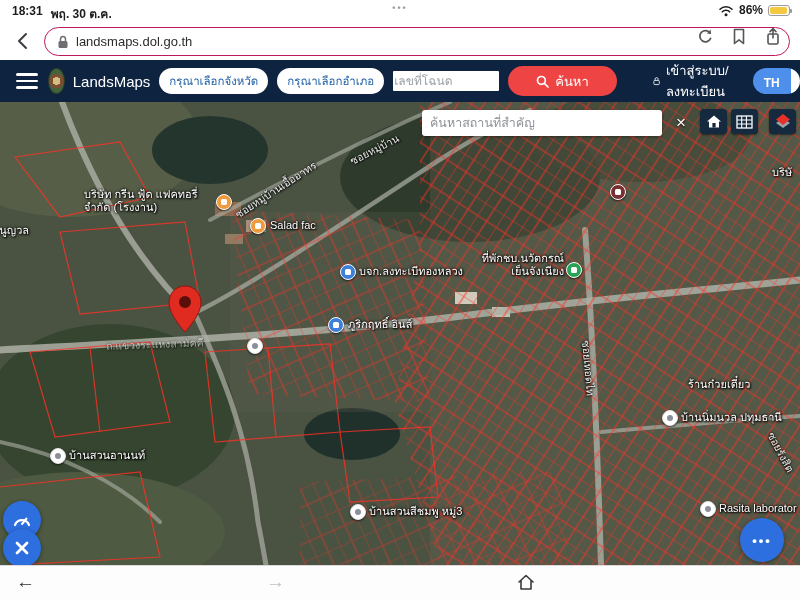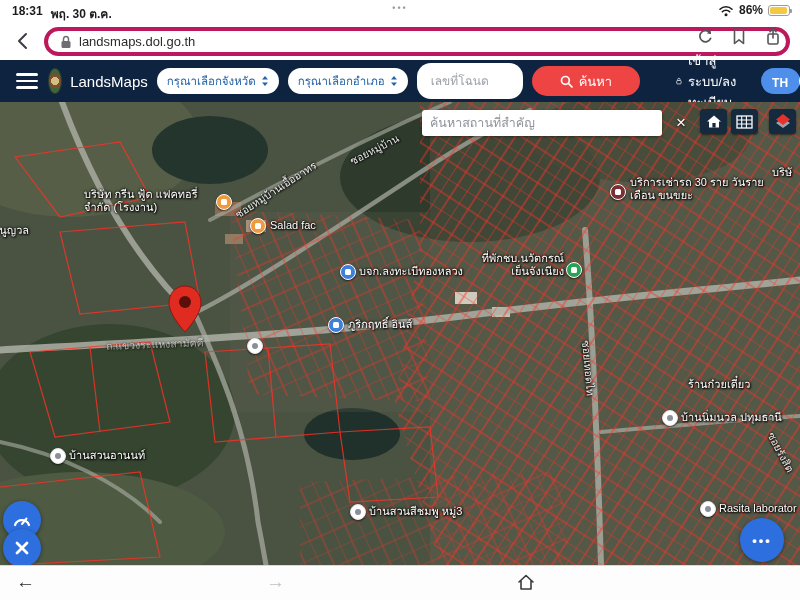--- a/index.html
+++ b/index.html
@@ -12,38 +12,38 @@
   #statusbar .left{position:absolute;left:12px;top:4px;display:flex;gap:8px;}
   #statusbar .center{position:absolute;left:0;right:0;top:3px;text-align:center;color:#9a9aa0;
     font-size:9px;letter-spacing:2px;font-weight:700;}
   #statusbar .right{position:absolute;right:10px;top:3px;display:flex;align-items:center;gap:5px;}
   .battery{position:relative;width:22px;height:11px;border:1px solid #9b9ba0;border-radius:3px;}
   .battery .fill{position:absolute;left:1px;top:1px;bottom:1px;width:86%;background:#f5c842;border-radius:2px;}
   .battery .tip{position:absolute;right:-3px;top:3px;width:2px;height:4px;background:#9b9ba0;border-radius:0 1px 1px 0;}
 
   
   #browserbar{position:absolute;left:0;top:22px;width:800px;height:38px;background:#fff;}
-  #urlcapsule{position:absolute;left:44px;top:5px;width:746px;height:29px;border:4px solid #be185d;
+  #urlcapsule{position:absolute;left:44px;top:5px;width:746px;height:29px;border:1px solid #be185d;
     border-radius:16px;background:#fff;display:flex;align-items:center;padding:0 12px;}
   .urltext{font-size:13px;color:#2b2b2e;margin-left:7px;}
   .toolbtn{display:flex;align-items:center;justify-content:center;width:26px;height:26px;cursor:pointer;}
   #backchev{position:absolute;left:10px;top:7px;width:24px;height:24px;display:flex;align-items:center;justify-content:center;}
   #urlicons{position:absolute;right:14px;top:1px;height:27px;display:flex;align-items:center;gap:8px;}
 
   
   #appheader{position:absolute;left:0;top:60px;width:800px;height:42px;background:#0e2340;
     display:flex;align-items:center;}
   #hamburger{margin-left:16px;width:24px;cursor:pointer;}
   #hamburger span{display:block;width:22px;height:2.5px;background:#fff;border-radius:2px;margin:4px 0;}
   #logo{width:26px;height:26px;border-radius:50%;margin-left:10px;border:1px solid #2c3f28;
     background:radial-gradient(circle at 50% 50%, #d4c07e 0 4px, #7b4d32 4px 7px, #43633a 7px 13px);}
   #brand{color:#fff;font-size:15px;margin-left:8px;font-weight:400;}
   .selectpill{display:flex;align-items:center;gap:5px;background:#fff;color:#2563a8;font-size:11.5px;
-    border-radius:13px;height:26px;padding:12px 10px;margin-left:9px;cursor:pointer;white-space:nowrap;}
-  #deedinput{margin-left:9px;width:106px;height:36px;border:none;border-radius:14px;padding:0 14px;
+    border-radius:13px;height:26px;padding:4px 10px;margin-left:9px;cursor:pointer;white-space:nowrap;flex-direction:column;}
+  #deedinput{margin-left:9px;width:106px;height:20px;border:none;border-radius:1px;padding:0 1px;
     font-size:12px;color:#333;}
   #deedinput::placeholder{color:#9aa0a6;}
   #searchbtn{margin-left:9px;display:flex;align-items:center;gap:6px;background:#ef4444;color:#fff;
     border:none;border-radius:16px;height:30px;padding:0 28px;font-size:13px;cursor:pointer;}
   #loginarea{display:flex;align-items:center;gap:6px;color:#fff;font-size:13px;margin-left:36px;cursor:pointer;}
   #langtoggle{display:flex;margin-left:14px;border-radius:14px;overflow:hidden;height:26px;cursor:pointer;}
   #langtoggle .th{background:#4d8fea;color:#fff;font-size:12px;font-weight:700;display:flex;align-items:center;padding:15px 11px;}
   #langtoggle .en{background:#fff;color:#16324f;font-size:12px;font-weight:700;display:flex;align-items:center;padding:0 11px;}
 
   
@@ -268,21 +268,20 @@
       </div>
     <div class="poi white" style="left:247px;top:236px;">
         <i></i>
       </div>
 
     <div class="maplabel wrap" style="left:84px;top:86px;width:130px;text-align:left;">บริษัท กรีน ฟู้ด แฟคทอรี่ จำกัด (โรงงาน)</div>
     <div class="maplabel" style="left:270px;top:117px;">Salad fac</div>
     <div class="maplabel" style="left:359px;top:163px;">บจก.ลงทะเบีทองหลวง</div>
     <div class="maplabel" style="left:348px;top:216px;">ภูริกฤทธิ์ อินส์</div>
     <div class="maplabel wrap" style="left:476px;top:150px;width:88px;text-align:right;">ที่พักชบ.นวัตกรณ์เย็นจังเนียง</div>
-    <div class="maplabel wrap" style="left:630px;top:74px;width:142px;">บริการเช่ารถ 30 ราย วันรายเดือน ขนขยะ</div>
     <div class="maplabel" style="left:688px;top:276px;">ร้านก๋วยเตี๋ยว</div>
     <div class="maplabel" style="left:681px;top:309px;">บ้านนิ่มนวล ปทุมธานี</div>
     <div class="maplabel" style="left:69px;top:347px;">บ้านสวนอานนท์</div>
     <div class="maplabel" style="left:369px;top:403px;">บ้านสวนสีชมพู หมู่3</div>
     <div class="maplabel" style="left:719px;top:400px;">Rasita laborator</div>
     <div class="maplabel street" style="left:233px;top:108px;transform:rotate(-33deg);transform-origin:left top;">ซอยหมู่บ้านเอื้ออาทร</div>
     <div class="maplabel street" style="left:348px;top:54px;transform:rotate(-27deg);transform-origin:left top;">ซอยหมู่บ้าน</div>
     <div class="maplabel street" style="left:592px;top:238px;transform:rotate(85deg);transform-origin:left top;">ซอยเทอดไท</div>
     <div class="maplabel street" style="left:776px;top:328px;transform:rotate(62deg);transform-origin:left top;">ซอยรังสิต</div>
     <div class="maplabel street faint" style="left:106px;top:236px;transform:rotate(-2deg);">ถ.แขวงระแหงสามัคคี</div>

